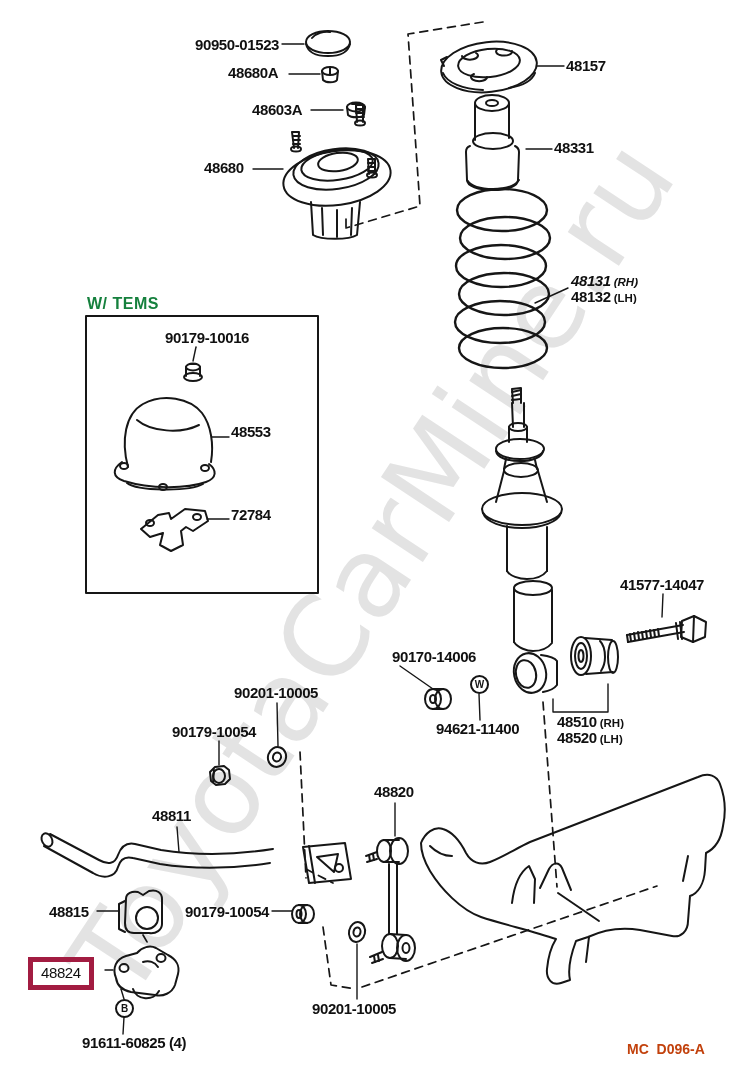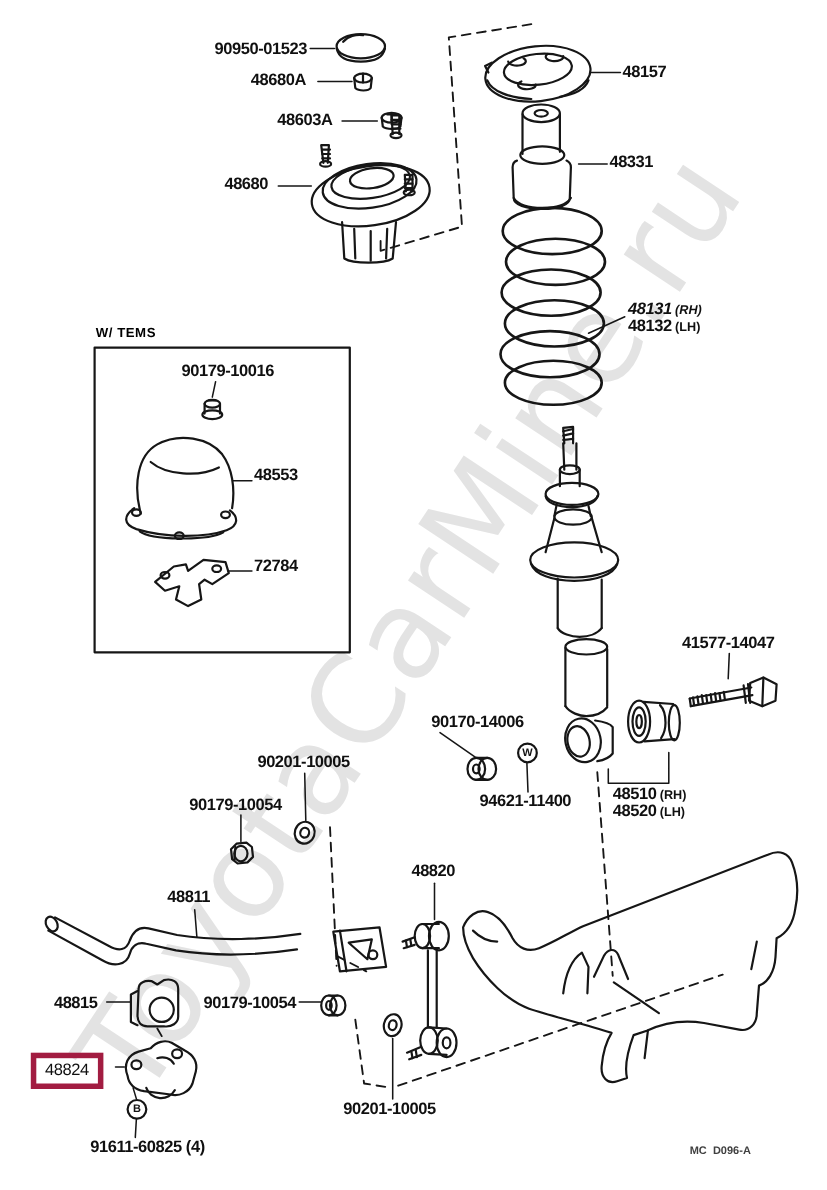--- a/index.html
+++ b/index.html
@@ -9,22 +9,22 @@
       font:400 112px "DejaVu Sans",sans-serif;color:#e3e3e3;white-space:nowrap;z-index:0;letter-spacing:1px;}
   #art{position:absolute;left:0;top:0;z-index:1;}
   #art path,#art ellipse,#art circle,#art rect{fill:none;stroke:#161616;stroke-width:2;
       stroke-linecap:round;stroke-linejoin:round;}
   #art .thin path{stroke-width:1.4;}
   #art .dash path{stroke-width:1.7;stroke-dasharray:8 6;}
   #art .coil ellipse{stroke-width:2.4;}
   .labels{position:absolute;left:0;top:0;width:100%;height:100%;z-index:2;}
   .plabel{position:absolute;font-weight:700;font-size:15px;letter-spacing:-0.4px;color:#101010;white-space:nowrap;line-height:1;}
   .plabel .sfx{font-size:11.5px;letter-spacing:0;margin-left:3px;}
-  .gtitle{position:absolute;font-weight:700;font-size:12px;color:#000000;letter-spacing:0.5px;z-index:2;}
-  .plate{position:absolute;font-weight:700;font-size:10px;color:#404040;white-space:pre;z-index:2;}
+  .gtitle{position:absolute;font-weight:700;font-size:16px;color:#15803d;letter-spacing:0.5px;z-index:2;}
+  .plate{position:absolute;font-weight:700;font-size:14px;color:#c2410c;white-space:pre;z-index:2;}
   .hlbox{position:absolute;border:5px solid var(--hl,#a21c41);padding:2px 8px 3px;z-index:2;}
   .hlbox .plabel-in{font-weight:400;font-size:15px;letter-spacing:-0.4px;color:#101010;white-space:nowrap;}
   .sym{position:absolute;width:15px;height:15px;border:2px solid #141414;border-radius:50%;
        display:flex;align-items:center;justify-content:center;
        font:700 10px "Liberation Sans",sans-serif;color:#141414;z-index:2;background:transparent;}
 </style>
 </head>
 <body>
 
 <div id="stage">

